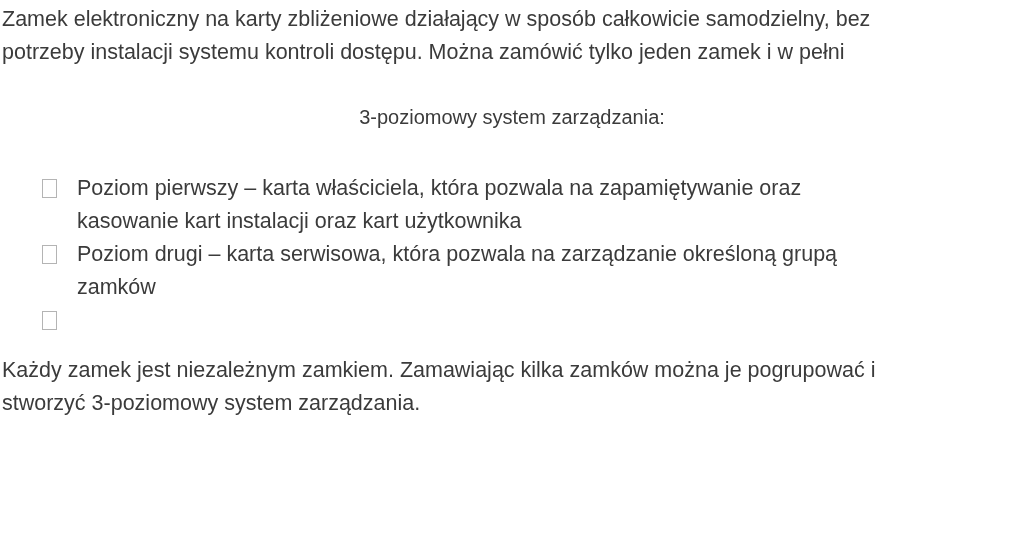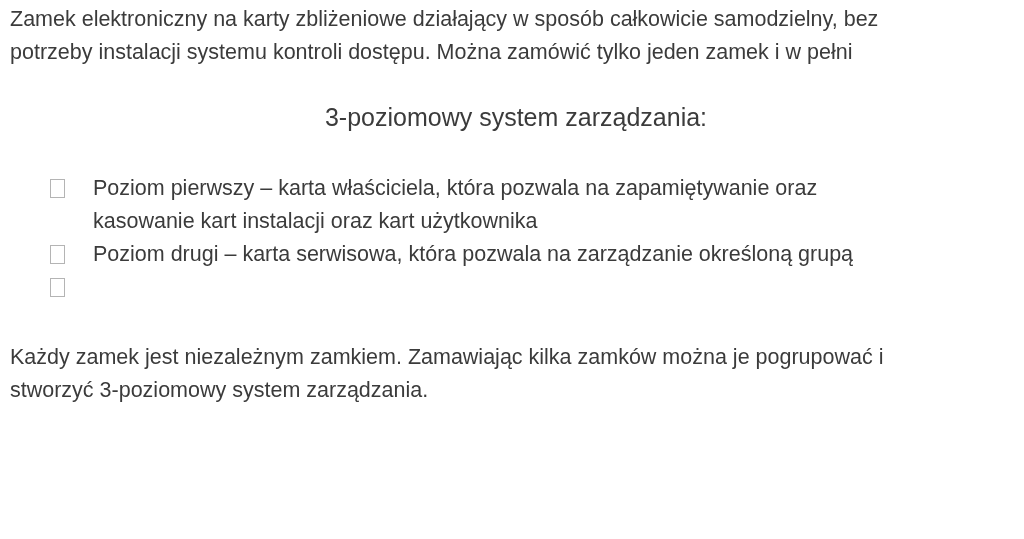--- a/index.html
+++ b/index.html
@@ -8,65 +8,64 @@
     background: #ffffff;
   }
   body {
     width: 1024px;
     height: 539px;
     overflow: hidden;
     font-family: "Liberation Sans", "DejaVu Sans", sans-serif;
     color: #3b3b3b;
   }
   .doc {
-    padding: 3px 2px 0 10px;
+    padding: 3px 2px 0 2px;
   }
   .para {
     margin: 0;
     font-size: 21.5px;
     line-height: 33px;
     font-weight: 400;
   }
   .line {
     display: block;
     white-space: nowrap;
   }
   .section-heading {
     margin: 32px 0 0 0;
-    font-size: 25px;
+    font-size: 20px;
     line-height: 33px;
     font-weight: 400;
     text-align: center;
   }
   .bullet-list {
     list-style: none;
     margin: 38px 0 0 0;
     padding: 0;
   }
   .bullet-item {
     display: flex;
     align-items: flex-start;
     margin: 0;
     font-size: 21.5px;
     line-height: 33px;
-    gap: 8px;
   }
   .bullet-marker {
     flex: none;
     width: 13px;
     height: 17px;
     border: 1px solid #b4b4b4;
     margin: 7px 20px 0 40px;
     background: #ffffff;
   }
   .bullet-text {
     display: block;
   }
   .outro {
-    margin-top: 44px;
+    margin-top: 24px;
   }
 </style>
 </head>
 <body>
 
 <div class="doc">
 
   <p class="para">
     <span class="line">Zamek elektroniczny na karty zbliżeniowe działający w sposób całkowicie samodzielny, bez</span>
     <span class="line">potrzeby instalacji systemu kontroli dostępu. Można zamówić tylko jeden zamek i w pełni</span>
@@ -79,20 +78,21 @@
       <span class="bullet-marker"></span>
       <span class="bullet-text">
         <span class="line">Poziom pierwszy – karta właściciela, która pozwala na zapamiętywanie oraz</span>
         <span class="line">kasowanie kart instalacji oraz kart użytkownika</span>
       </span>
     </li>
     <li class="bullet-item">
       <span class="bullet-marker"></span>
       <span class="bullet-text">
         <span class="line">Poziom drugi – karta serwisowa, która pozwala na zarządzanie określoną grupą</span>
+        <span class="line">zamków</span>
       </span>
     </li>
     <li class="bullet-item">
       <span class="bullet-marker"></span>
     </li>
   </ul>
 
   <p class="para outro">
     <span class="line">Każdy zamek jest niezależnym zamkiem. Zamawiając kilka zamków można je pogrupować i</span>
     <span class="line">stworzyć 3-poziomowy system zarządzania.</span>

